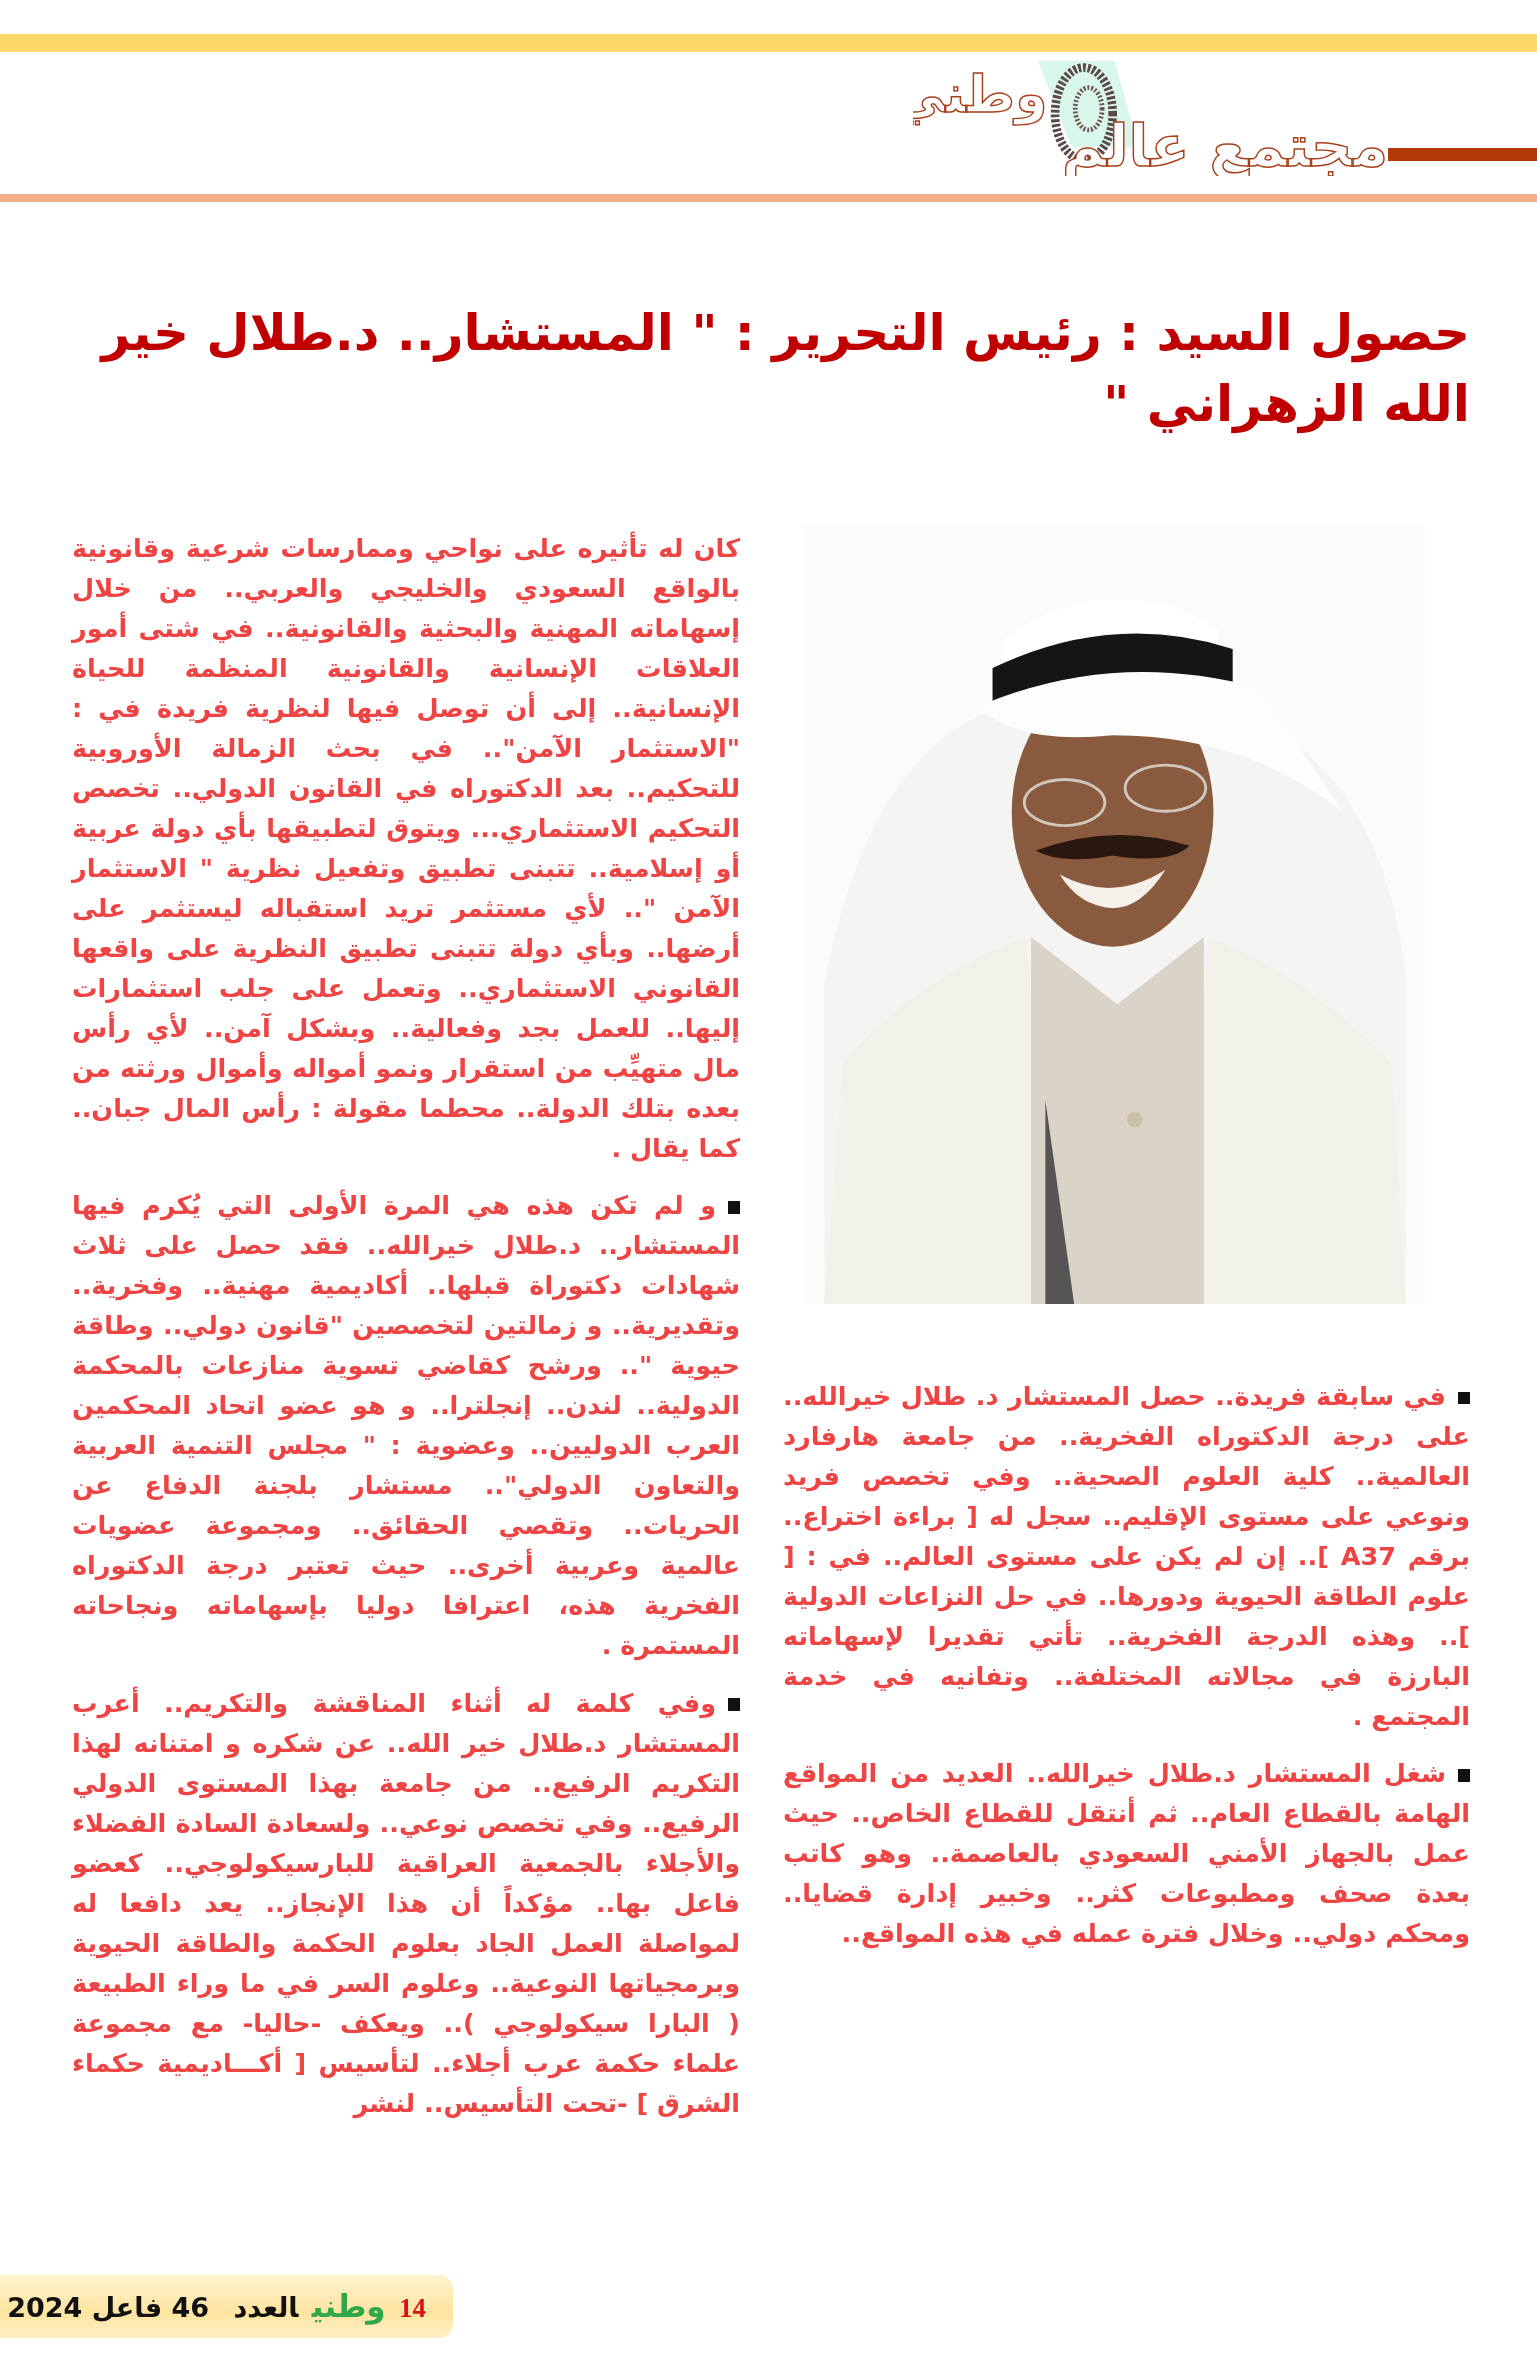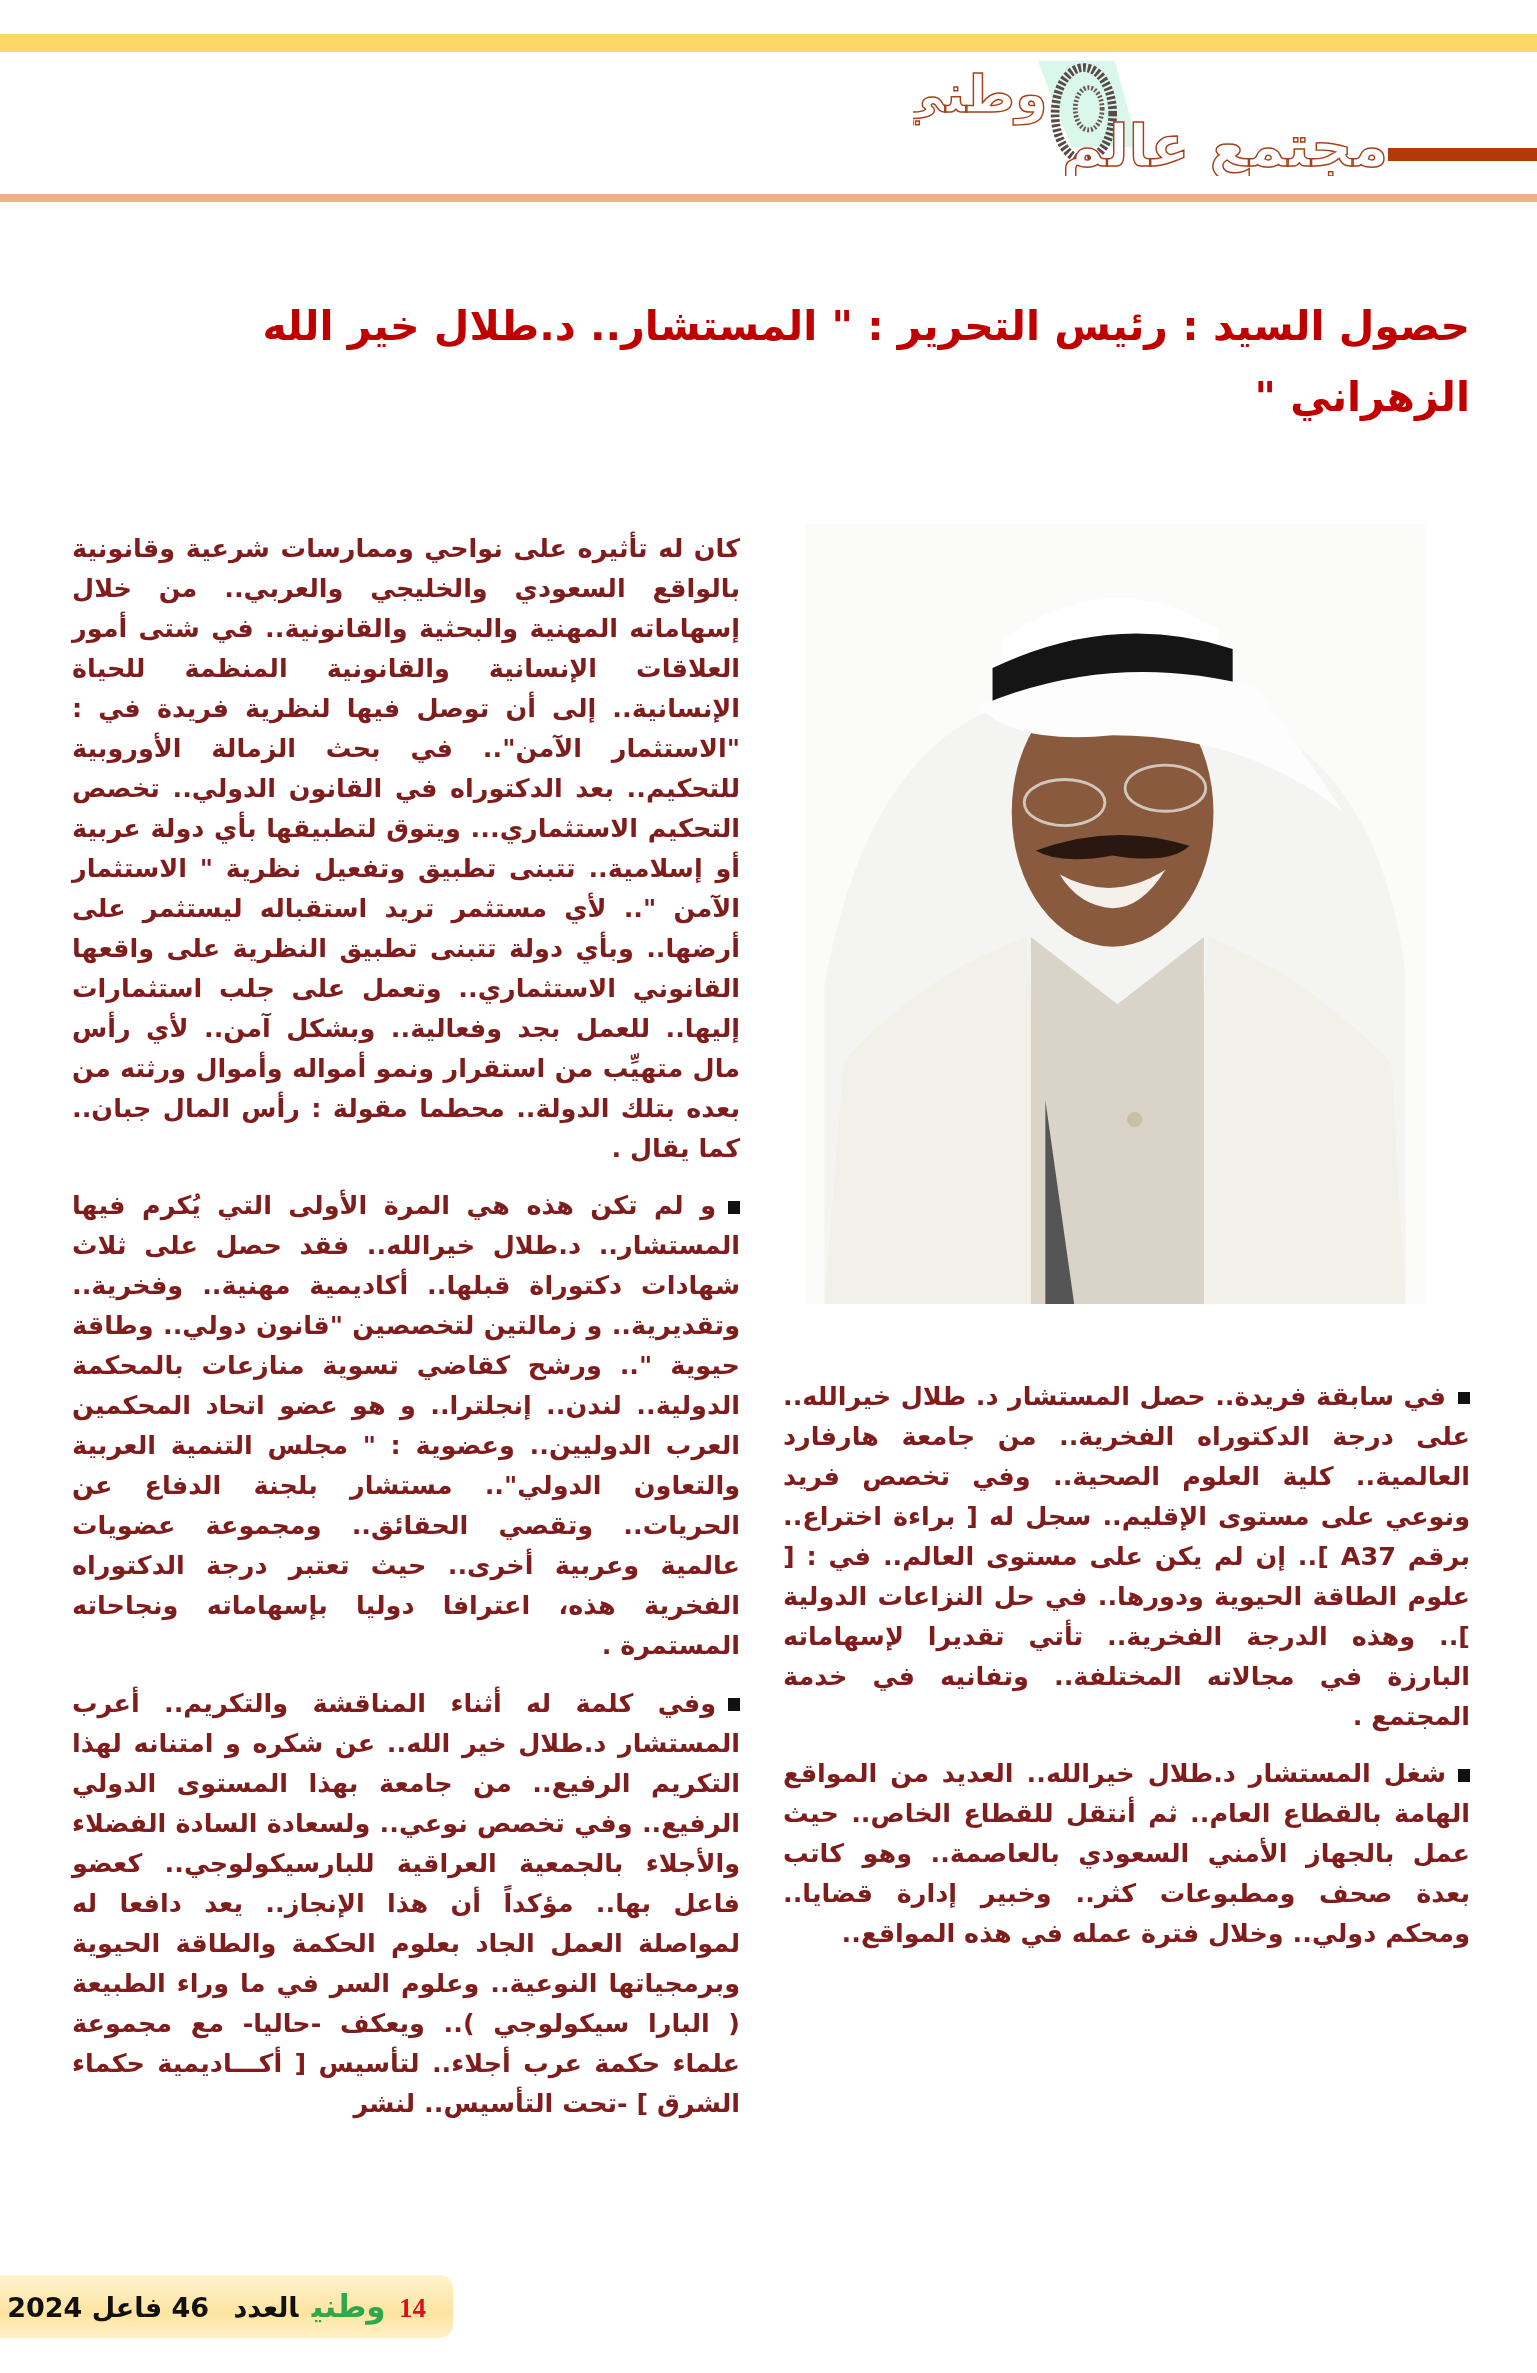--- a/index.html
+++ b/index.html
@@ -1,23 +1,23 @@
 <!DOCTYPE html>
 <html><head>
 <meta charset="utf-8">
 <style>
   html,body{margin:0;padding:0;background:#ffffff;}
   body{width:1537px;height:2374px;position:relative;overflow:hidden;font-family:"DejaVu Sans","Liberation Sans",sans-serif;}
   .bar-yellow{position:absolute;left:0;top:34px;width:1537px;height:18px;background:#fdd868;}
   .bar-salmon{position:absolute;left:0;top:194px;width:1537px;height:7.7px;background:#f2b08a;}
   .bar-brown{position:absolute;left:1388px;top:148px;width:149px;height:12.5px;background:#b23a08;}
   .logo{position:absolute;left:913px;top:56px;width:480px;height:120px;}
-  .title{position:absolute;top:264px;left:77px;width:1393px;direction:rtl;text-align:right;color:#c00000;font-family:"DejaVu Sans",sans-serif;font-weight:bold;font-size:41px;line-height:71px;}
+  .title{position:absolute;top:264px;left:77px;width:1393px;direction:rtl;text-align:right;color:#c00000;font-family:"DejaVu Sans",sans-serif;font-weight:bold;font-size:50px;line-height:71px;}
   .title .l2{display:block;padding-right:288px;}
-  .col{position:absolute;direction:rtl;text-align:justify;text-align-last:right;color:#7f1d1d;font-family:"DejaVu Sans",sans-serif;font-weight:bold;font-size:25.5px;line-height:40px;}
+  .col{position:absolute;direction:rtl;text-align:justify;text-align-last:right;color:#ef4444;font-family:"DejaVu Sans",sans-serif;font-weight:bold;font-size:25.5px;line-height:40px;}
   .col p{margin:0 0 17.3px 0;}
   .col-left{left:72px;top:528px;width:668px;}
   .col-right{left:783px;top:1376px;width:687px;}
   .bullet{display:inline-block;width:12.5px;height:12.5px;background:#111;margin-left:11.5px;vertical-align:middle;}
   .subhead{display:block;padding-right:29px;}
   .photo{position:absolute;left:805px;top:524px;width:620px;height:780px;background:#fbfbfa;overflow:hidden;}
   .footer{position:absolute;left:0;top:2275px;width:453px;height:63px;border-radius:0 13.4px 13.4px 0;background:linear-gradient(#fff3cf,#fde4a0 60%,#fff1c7);}
   .footer-inner{position:absolute;right:27px;top:0;height:63px;line-height:63px;direction:rtl;font-family:"DejaVu Sans",sans-serif;font-weight:bold;font-size:27px;white-space:nowrap;color:#111;}
   .f-page{color:#d8121b;margin-left:13.4px;font-family:Liberation Serif, serif;}
   .f-brand{color:#2ea84a;margin-left:13.4px;font-size:31px;}

